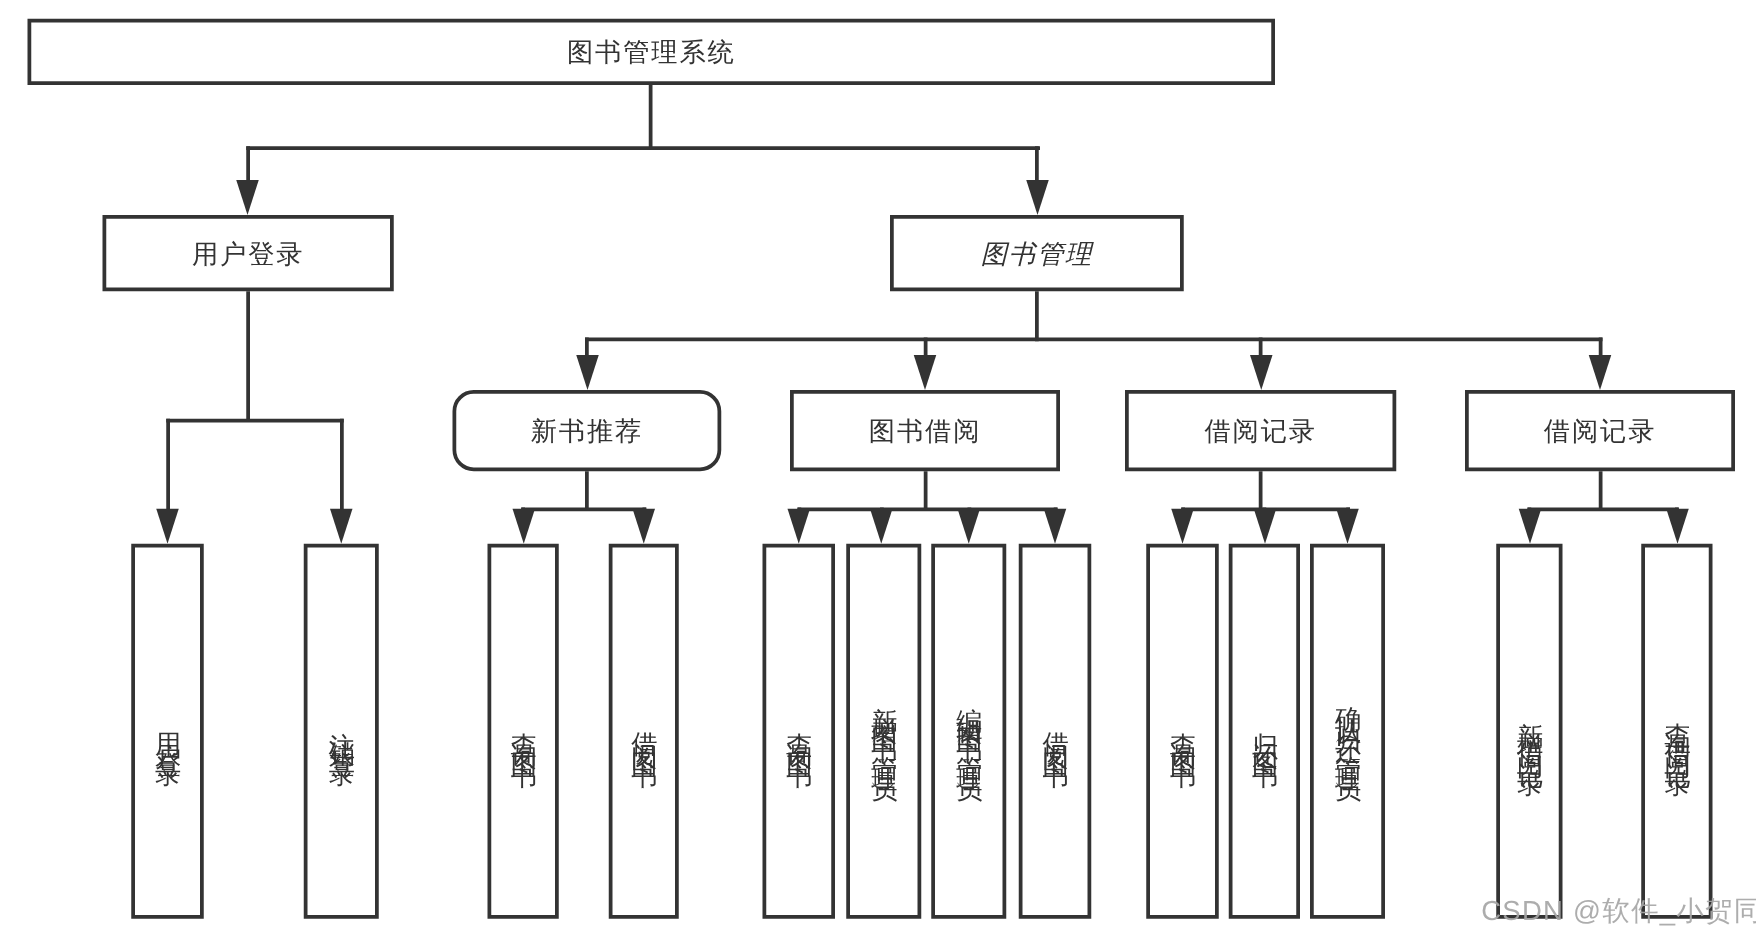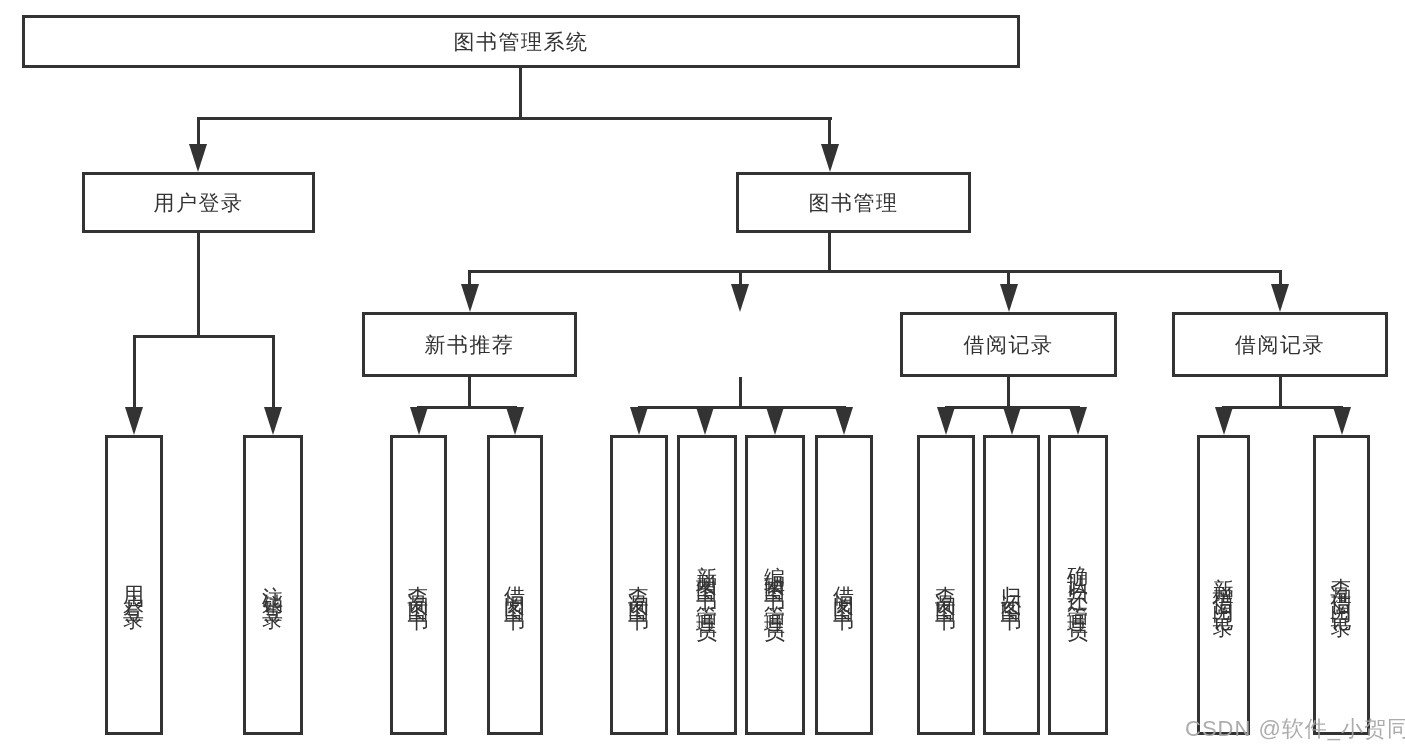--- a/index.html
+++ b/index.html
@@ -58,21 +58,21 @@
   <div class="vline" style="left:518.5px;top:68px;height:50px;"></div>
   <div class="hline" style="left:196.5px;top:117px;width:635px;"></div>
   <div class="vline" style="left:196.5px;top:117px;height:30px;"></div>
   <div class="vline" style="left:828px;top:117px;height:30px;"></div>
   <div class="arr" style="left:189px;top:144px;"></div>
   <div class="arr" style="left:820.5px;top:144px;"></div>
 
   <div class="box h-box" style="left:82px;top:172px;width:233px;height:61px;">
     <span>用户登录</span>
   </div>
-  <div class="box h-box" style="left:736px;top:172px;width:235px;height:61px;">
+  <div class="box h-box" style="left:712px;top:172px;width:235px;height:61px;font-style:italic;">
     <span>图书管理</span>
   </div>
 
   <div class="vline" style="left:197px;top:233px;height:103px;"></div>
   <div class="hline" style="left:132.5px;top:335px;width:142px;"></div>
   <div class="vline" style="left:132.5px;top:335px;height:76px;"></div>
   <div class="vline" style="left:271.5px;top:335px;height:76px;"></div>
   <div class="arr" style="left:125px;top:407px;"></div>
   <div class="arr" style="left:264px;top:407px;"></div>
 
@@ -80,22 +80,25 @@
   <div class="hline" style="left:468px;top:270px;width:814px;"></div>
   <div class="vline" style="left:468px;top:270px;height:18px;"></div>
   <div class="vline" style="left:738.5px;top:270px;height:18px;"></div>
   <div class="vline" style="left:1007px;top:270px;height:18px;"></div>
   <div class="vline" style="left:1278.5px;top:270px;height:18px;"></div>
   <div class="arr" style="left:460.5px;top:284px;"></div>
   <div class="arr" style="left:731px;top:284px;"></div>
   <div class="arr" style="left:999.5px;top:284px;"></div>
   <div class="arr" style="left:1271px;top:284px;"></div>
 
-  <div class="box h-box" style="left:362px;top:312px;width:215px;height:65px;">
+  <div class="box h-box" style="left:362px;top:312px;width:215px;height:65px;border-radius:17px;">
     <span>新书推荐</span>
+  </div>
+  <div class="box h-box" style="left:632px;top:312px;width:216px;height:65px;">
+    <span>图书借阅</span>
   </div>
   <div class="box h-box" style="left:900px;top:312px;width:217px;height:65px;">
     <span>借阅记录</span>
   </div>
   <div class="box h-box" style="left:1172px;top:312px;width:216px;height:65px;">
     <span>借阅记录</span>
   </div>
 
   <div class="vline" style="left:468px;top:377px;height:31px;"></div>
   <div class="vline" style="left:738.5px;top:377px;height:31px;"></div>

